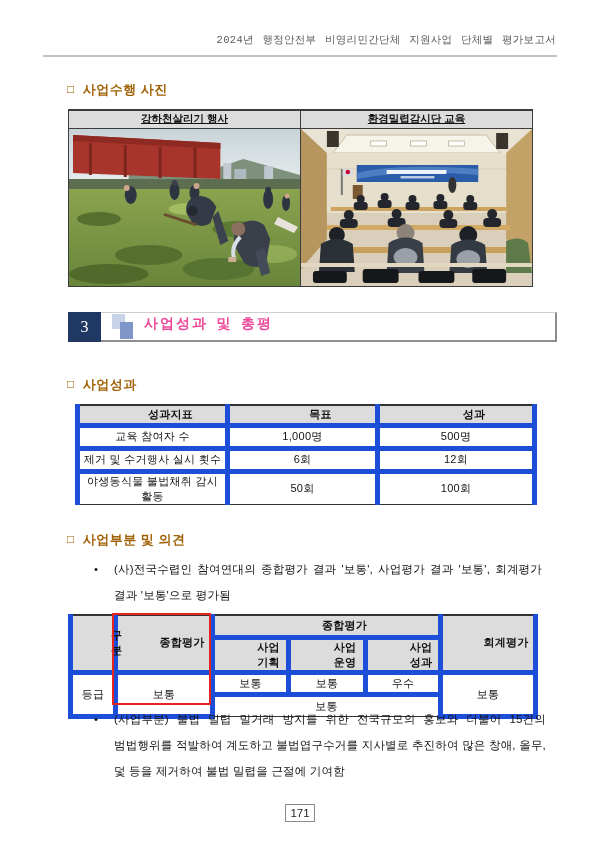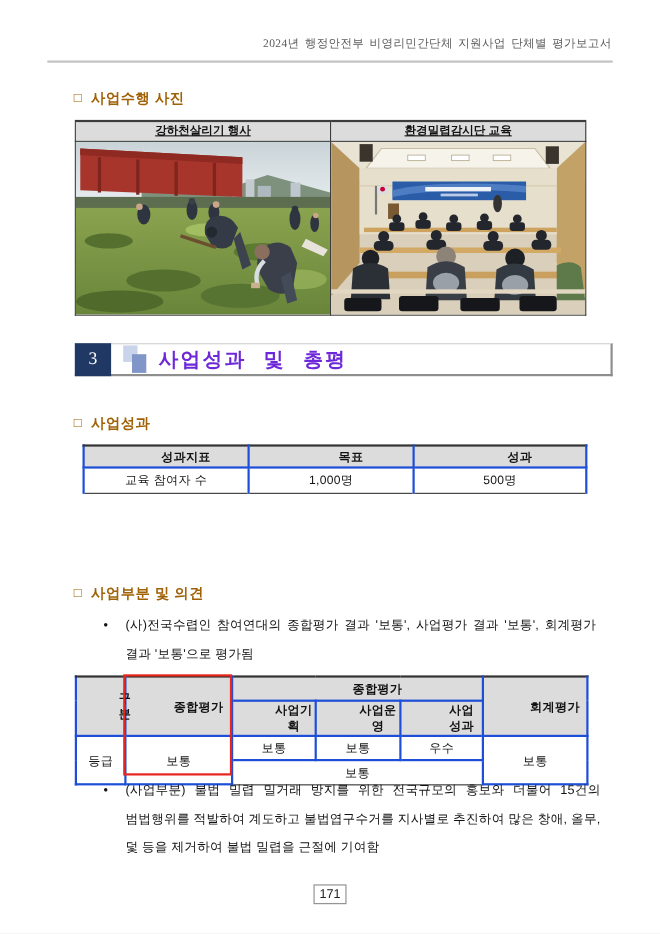--- a/index.html
+++ b/index.html
@@ -5,21 +5,21 @@
   * { margin:0; padding:0; box-sizing:border-box; }
   html,body { background:#9e9e9e; }
   body { font-family:"Liberation Sans","DejaVu Sans",sans-serif; }
   .page {
     position:relative; width:600px; height:849px; margin:0 auto;
     background:#ffffff; overflow:hidden;
   }
   
   .doc-header {
     position:absolute; top:33px; right:44px; left:44px;
-    text-align:right; font-family:Liberation Serif, serif;
+    text-align:right; font-family:Liberation Mono, monospace;
     font-size:10.5px; color:#5a5a5a; letter-spacing:.3px; word-spacing:2px;
   }
   .doc-header-rule {
     position:absolute; top:55px; left:43px; right:43px; height:2px;
     background:#c2c2c2;
   }
   
   .sq-heading {
     position:absolute; left:67px; font-size:13px; font-weight:bold; color:#a16207;
     letter-spacing:.5px;
@@ -44,27 +44,27 @@
   }
   .banner .numbox {
     position:absolute; left:0; top:-1px; width:33px; height:30px;
     background:#1F3864; color:#fff; font-family:"Liberation Serif","DejaVu Serif",serif;
     font-size:16px; text-align:center; line-height:30px;
   }
   .banner .sq1 { position:absolute; left:44px; top:1px;  width:13px; height:15px; background:#C9D3EA; }
   .banner .sq2 { position:absolute; left:52px; top:9px;  width:13px; height:17px; background:#8096C8; }
   .banner .bantitle {
     position:absolute; left:76px; top:2px;
-    font-family:Liberation Mono, monospace;
-    font-size:18px; font-weight:bold; color:#6d28d9; letter-spacing:2px; word-spacing:3px;
+    font-family:Liberation Serif, serif;
+    font-size:14px; font-weight:bold; color:#ec4899; letter-spacing:2px; word-spacing:3px;
   }
   
   table.grid { border-collapse:collapse; table-layout:fixed; font-size:11px; color:#111; }
   table.grid td {
-    border:2px solid #1d4ed8; text-align:center; vertical-align:middle;
+    border:5px solid #1d4ed8; text-align:center; vertical-align:middle;
     padding:0 2px; letter-spacing:.3px;
   }
   table.grid .hd { background:#dcdcdc; font-weight:bold;padding-left:38px; }
   table.grid tr.toprow td { border-top:2px solid #333; }
   table.grid tr:last-child td { border-bottom:1.5px solid #333; }
   .perf-table { position:absolute; left:75px; top:404px; width:457px; }
   .perf-table tr.hrow { height:20px; }
   .perf-table tr.drow { height:23px; }
   .eval-wrap { position:absolute; left:68px; top:614px; width:465px; }
   .eval-table { width:465px; }
@@ -276,20 +276,30 @@
     <tbody>
         <tr class="hrow toprow">
       <td class="hd">성과지표</td>
       <td class="hd">목표</td>
       <td class="hd">성과</td>
     </tr>
     <tr class="drow">
       <td>교육 참여자 수</td>
       <td>1,000명</td>
       <td>500명</td>
+    </tr>
+    <tr class="drow">
+      <td>제거 및 수거행사 실시 횟수</td>
+      <td>6회</td>
+      <td>12회</td>
+    </tr>
+    <tr class="drow">
+      <td>야생동식물 불법채취 감시활동</td>
+      <td>50회</td>
+      <td>100회</td>
     </tr>
   </tbody>
     </table>
 
   <div class="sq-heading" style="top:531px;">
     <span class="marker">□</span><span>사업부분 및 의견</span>
   </div>
 
   <div class="bullet" style="left:90px; top:556px; width:452px;">
     <span class="bmark">•</span>

